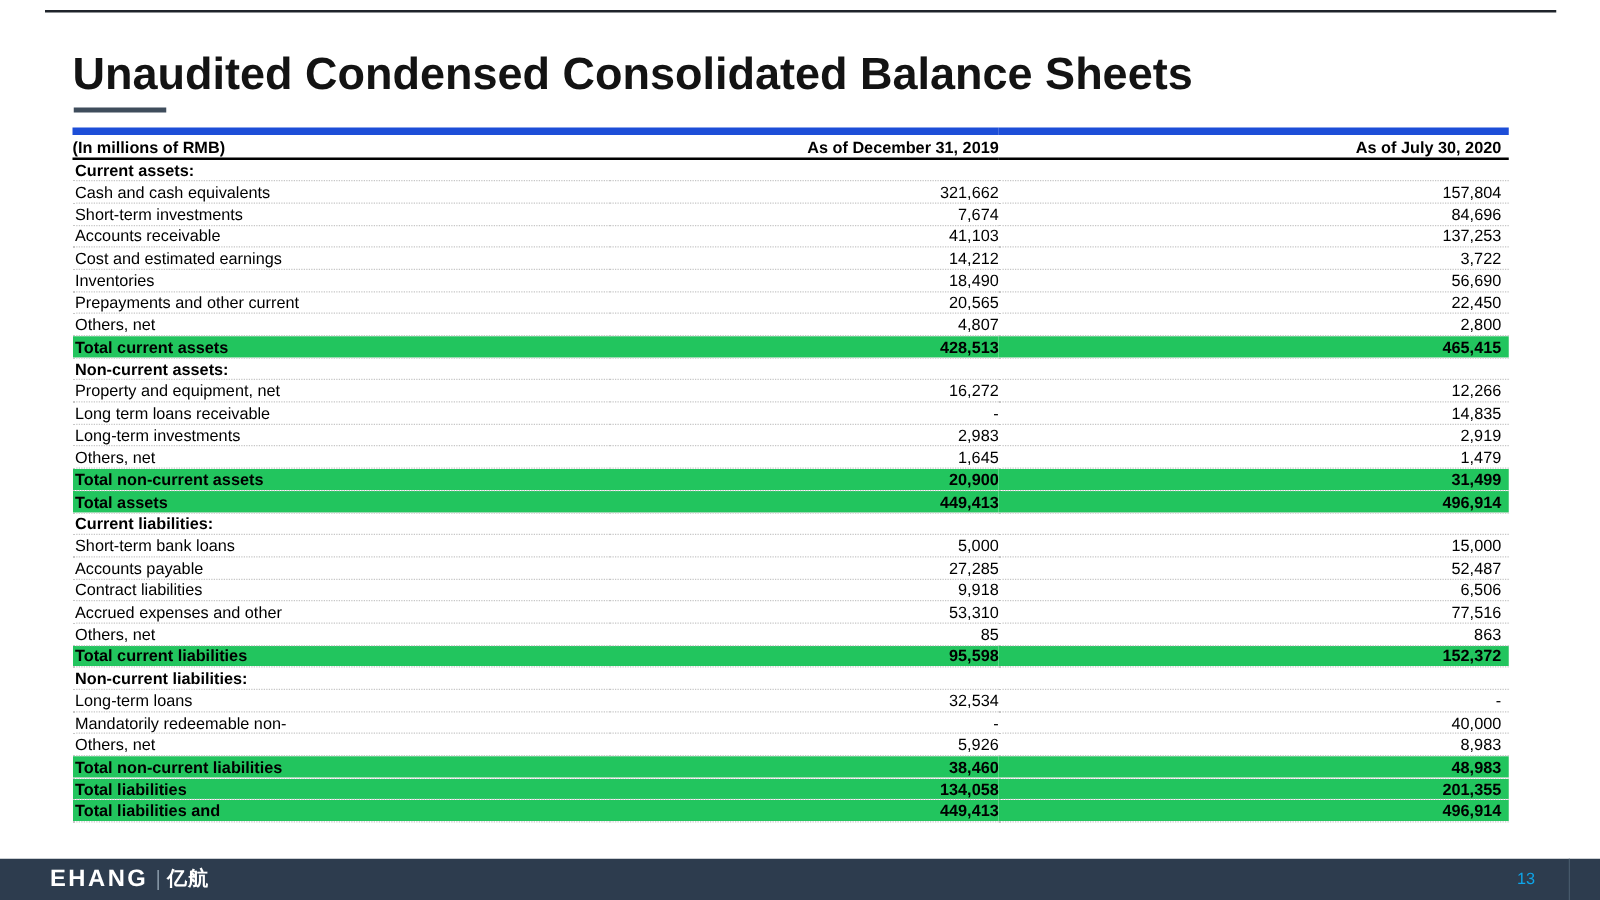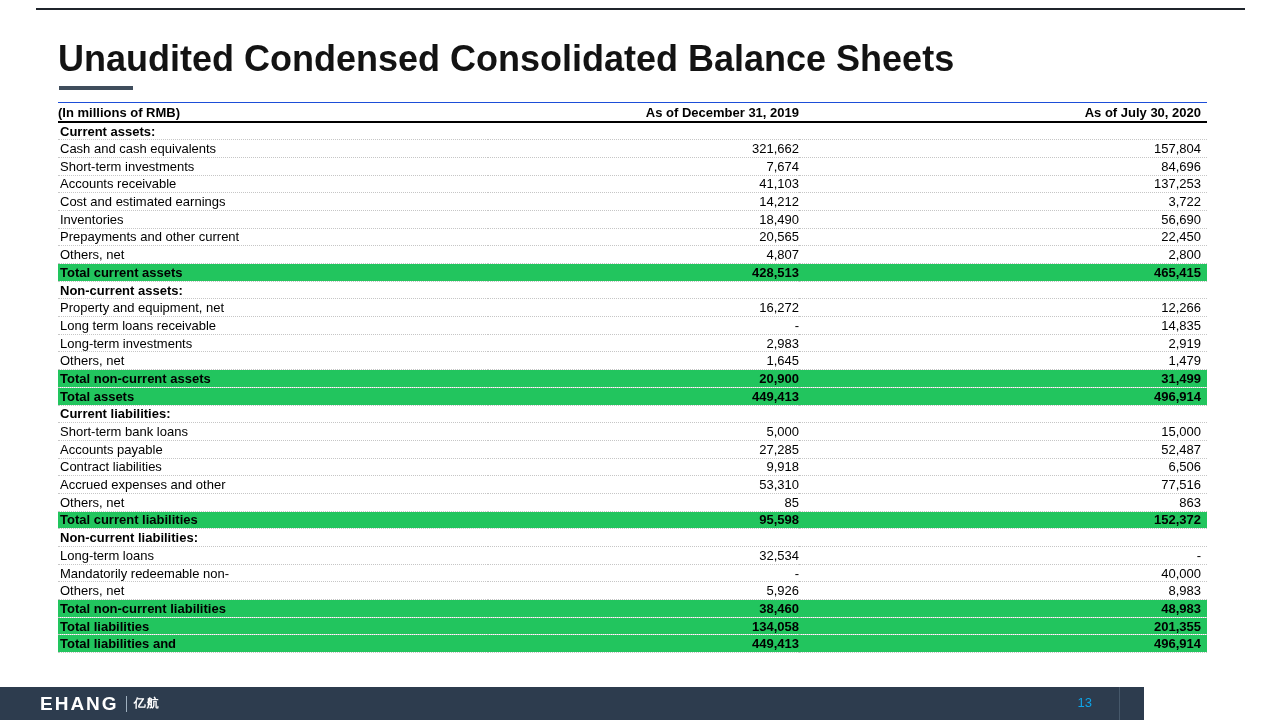--- a/index.html
+++ b/index.html
@@ -34,21 +34,21 @@
     border-collapse: collapse; table-layout: fixed;
     font-size: 13px; color: #000;
   }
   table.bs-table col.c-label { width: 430px; }
   table.bs-table col.c-v1    { width: 311px; }
   table.bs-table col.c-v2    { width: 408px; }
 
   table.bs-table thead th {
     font-weight: bold; text-align: left;
     height: 18px; padding: 0;
-    border-top: 1px solid #1d4ed8;
+    border-top: 6px solid #1d4ed8;
     border-bottom: 2px solid #000;
     white-space: nowrap;
   }
   table.bs-table thead th.num { text-align: right; }
   table.bs-table thead th.num-last { padding-right: 6px; }
 
   table.bs-table tbody tr { height: 17.7px; }
   table.bs-table tbody td {
     padding: 0; vertical-align: middle;
     border-bottom: 1px dotted #c6c6c6;
@@ -56,36 +56,36 @@
   }
   table.bs-table td.lbl { padding-left: 2px; }
   table.bs-table td.num { text-align: right; }
   table.bs-table td.num-last { padding-right: 6px; }
 
   table.bs-table tr.section td { font-weight: bold; }
   table.bs-table tr.total td   { font-weight: bold; background: #22c55e; }
 
   .footer {
     position: absolute; left: 0; bottom: 0;
-    width: 1144px; height: 33px;
+    width: 1280px; height: 33px;
     background: #2d3c4e;
   }
   .footer .logo {
     position: absolute; left: 40px; top: 5px;
     color: #ffffff; font-weight: bold;
     font-size: 19px; letter-spacing: 2px;
     display: flex; align-items: center; gap: 7px;
     line-height: 23px;
   }
   .footer .logo .logo-sep {
     display: inline-block; width: 1px; height: 16px;
     background: #9fb0bf;
   }
   .footer .logo .logo-cn {
-    font-size: 12px; letter-spacing: 1px; font-weight: bold;
+    font-size: 16px; letter-spacing: 1px; font-weight: bold;
   }
   .footer .page-number {
     position: absolute; right: 52px; top: 8px;
     color: #0ea5e9; font-size: 13px;
   }
   .footer .footer-edge-divider {
     position: absolute; right: 24px; top: 0;
     width: 1px; height: 33px; background: #46586a;
   }
 </style>

